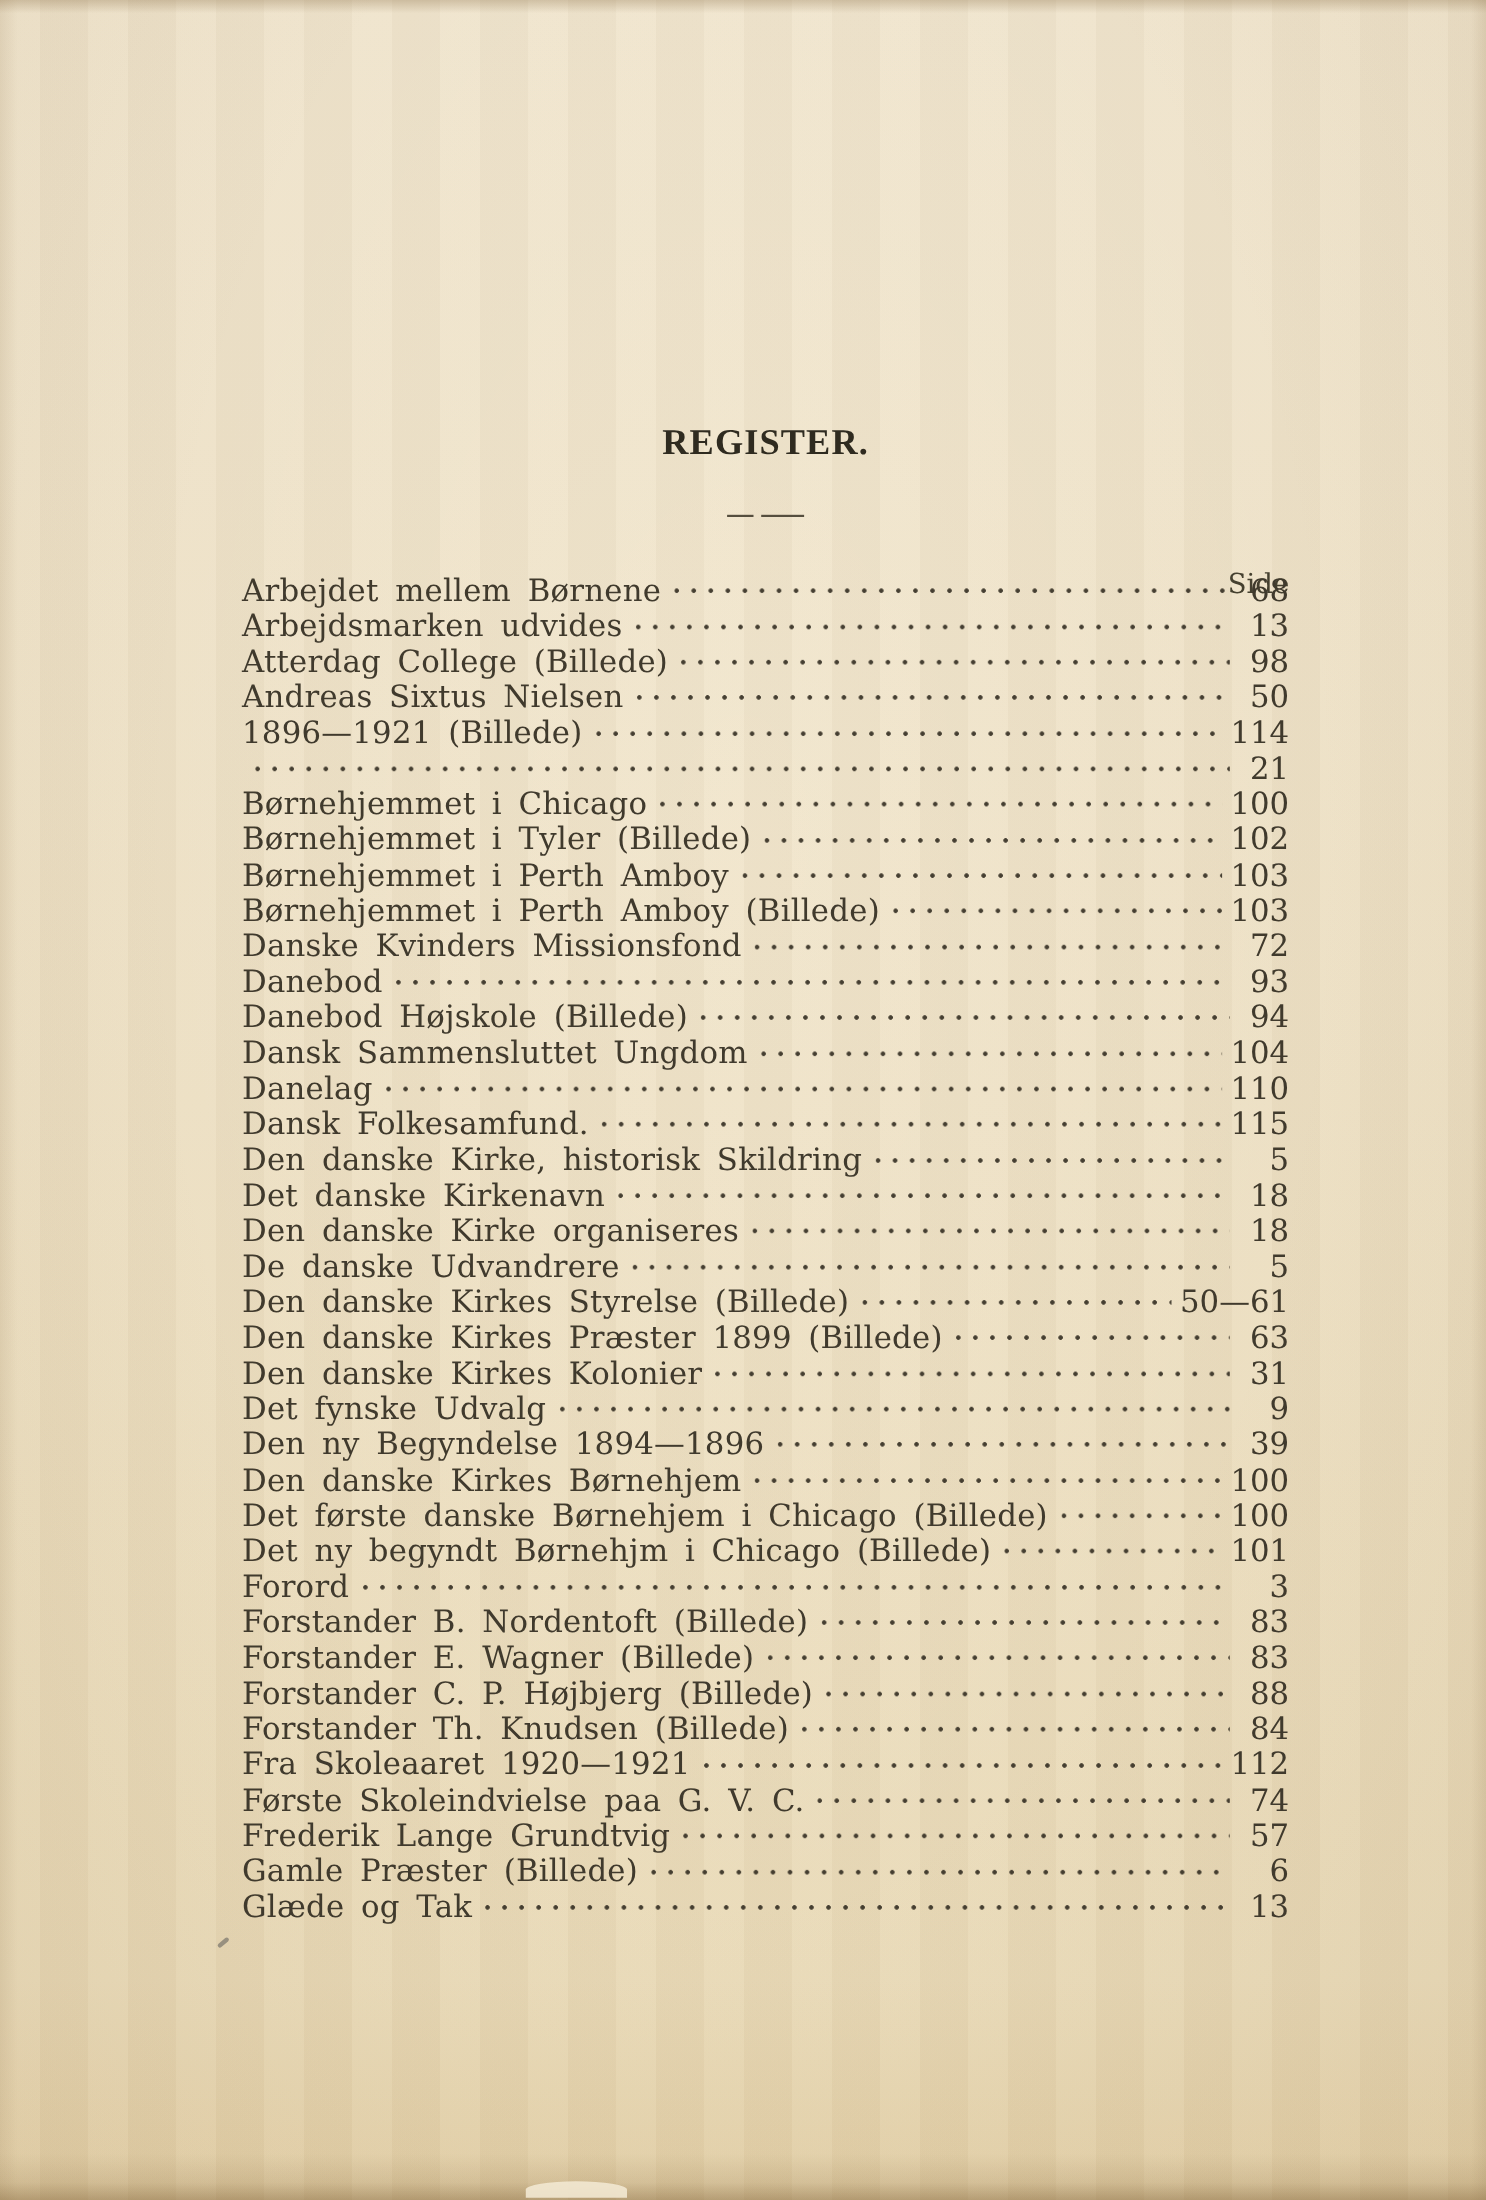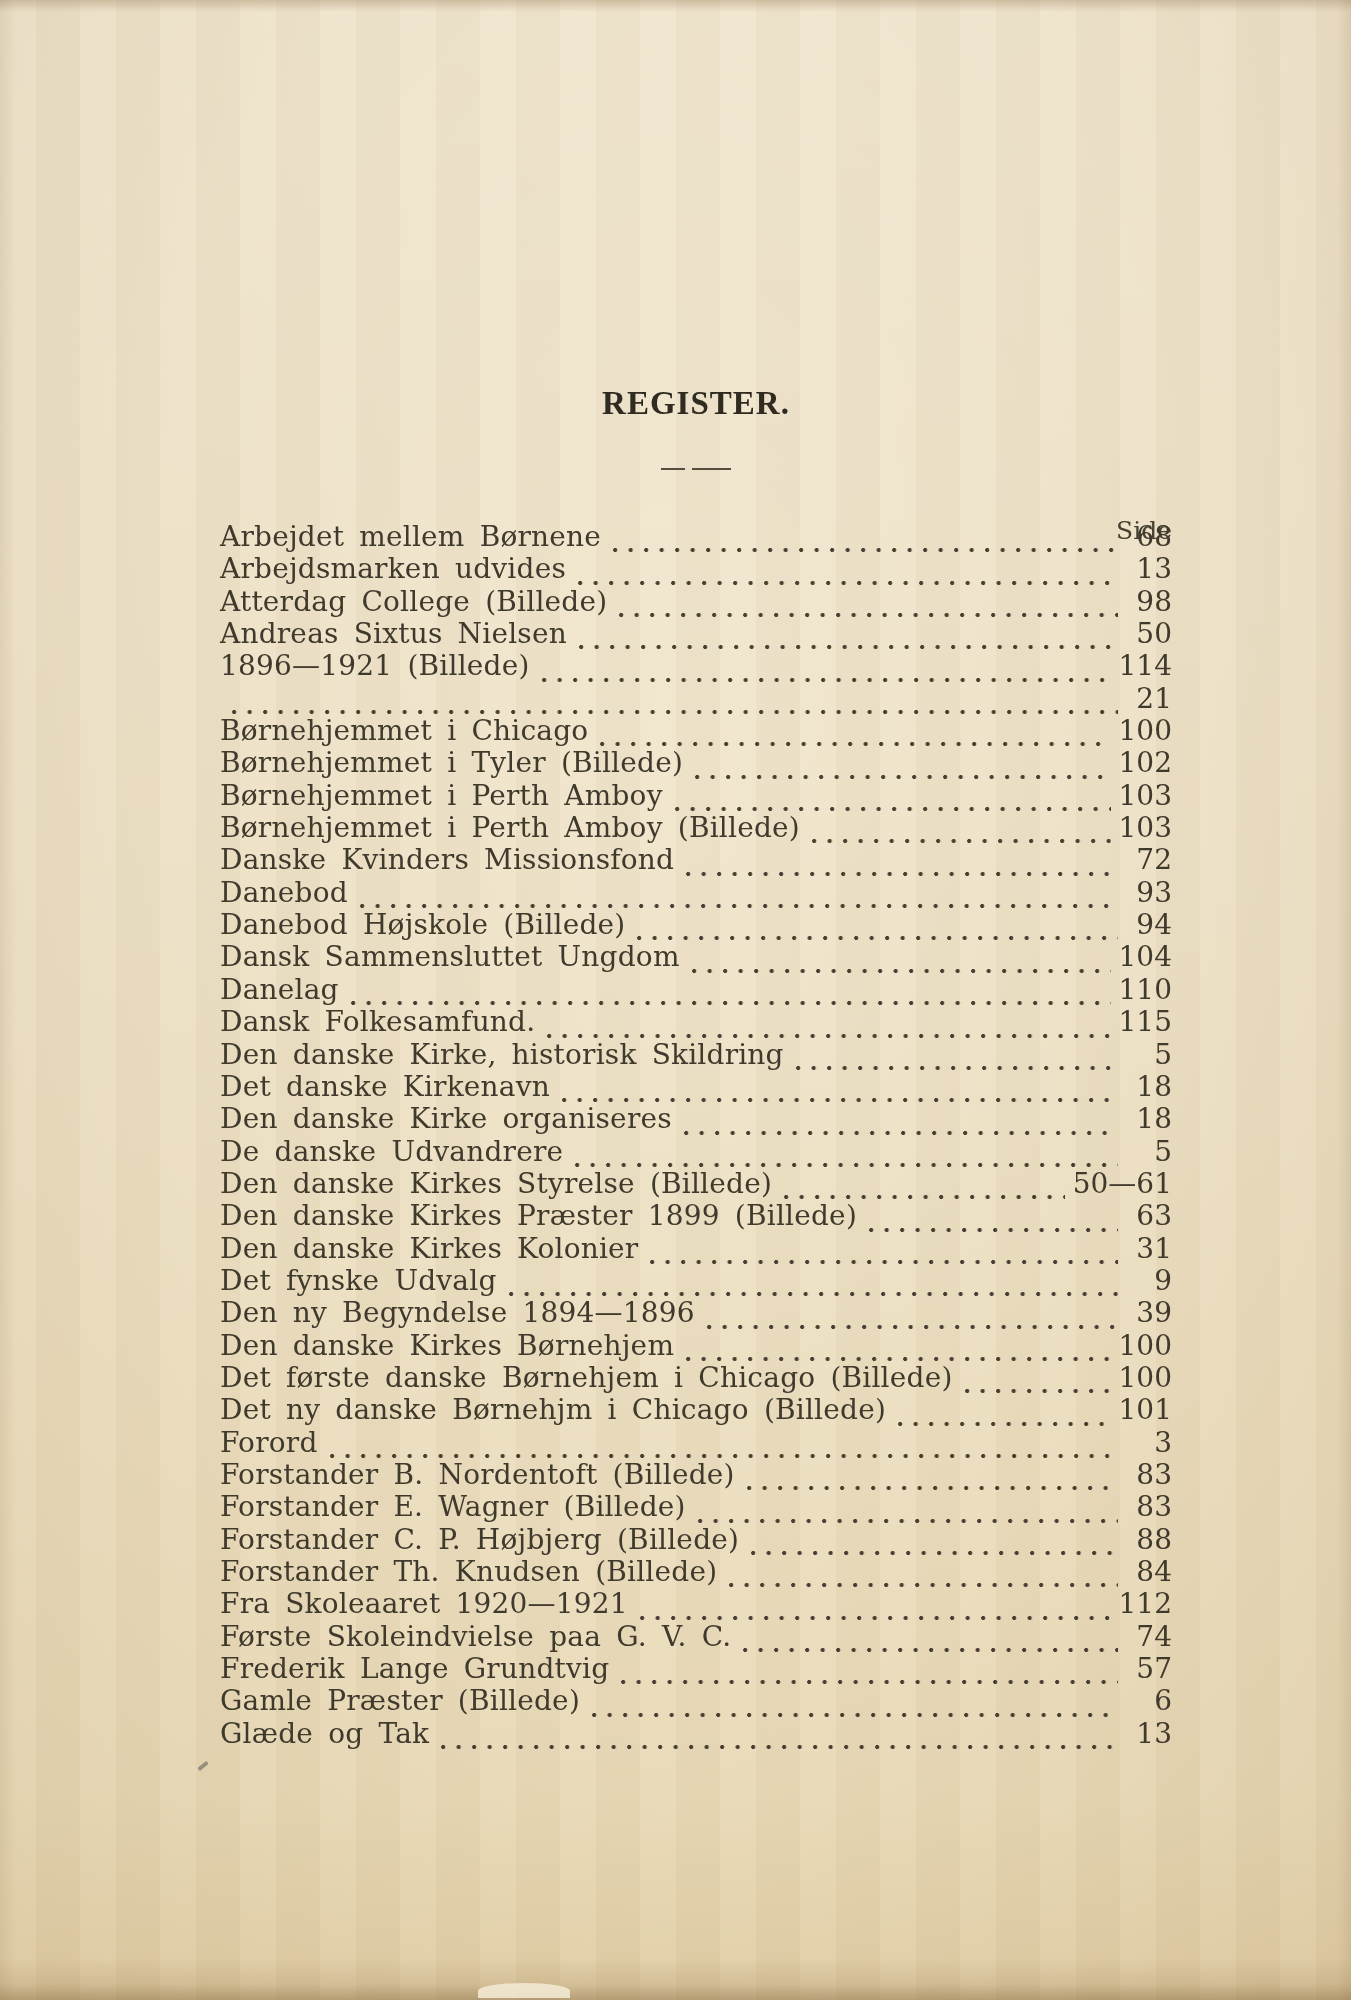--- a/index.html
+++ b/index.html
@@ -75,21 +75,21 @@
     color: #45402f;
   }
   .rows {
     position: absolute;
     top: 521px;
     left: 0;
     right: 0;
   }
   .row {
     display: flex;
-    align-items: flex-end;
+    align-items: center;
     height: 32.35px;
     line-height: 32.35px;
     font-size: 28px;
     white-space: nowrap;
   }
   .row .label {
     flex: 0 0 auto;
     letter-spacing: 0.2px;
     word-spacing: 6px;
   }
@@ -298,21 +298,21 @@
     <span class="num">100</span>
   </div>
 
   <div class="row">
     <span class="label">Det første danske Børnehjem i Chicago (Billede)</span>
     <span class="dots"></span>
     <span class="num">100</span>
   </div>
 
   <div class="row">
-    <span class="label">Det ny danske Børnehjm i Chicago (Billede)</span>
+    <span class="label">Det ny begyndt Børnehjm i Chicago (Billede)</span>
     <span class="dots"></span>
     <span class="num">101</span>
   </div>
 
   <div class="row">
     <span class="label">Forord</span>
     <span class="dots"></span>
     <span class="num">3</span>
   </div>
 

